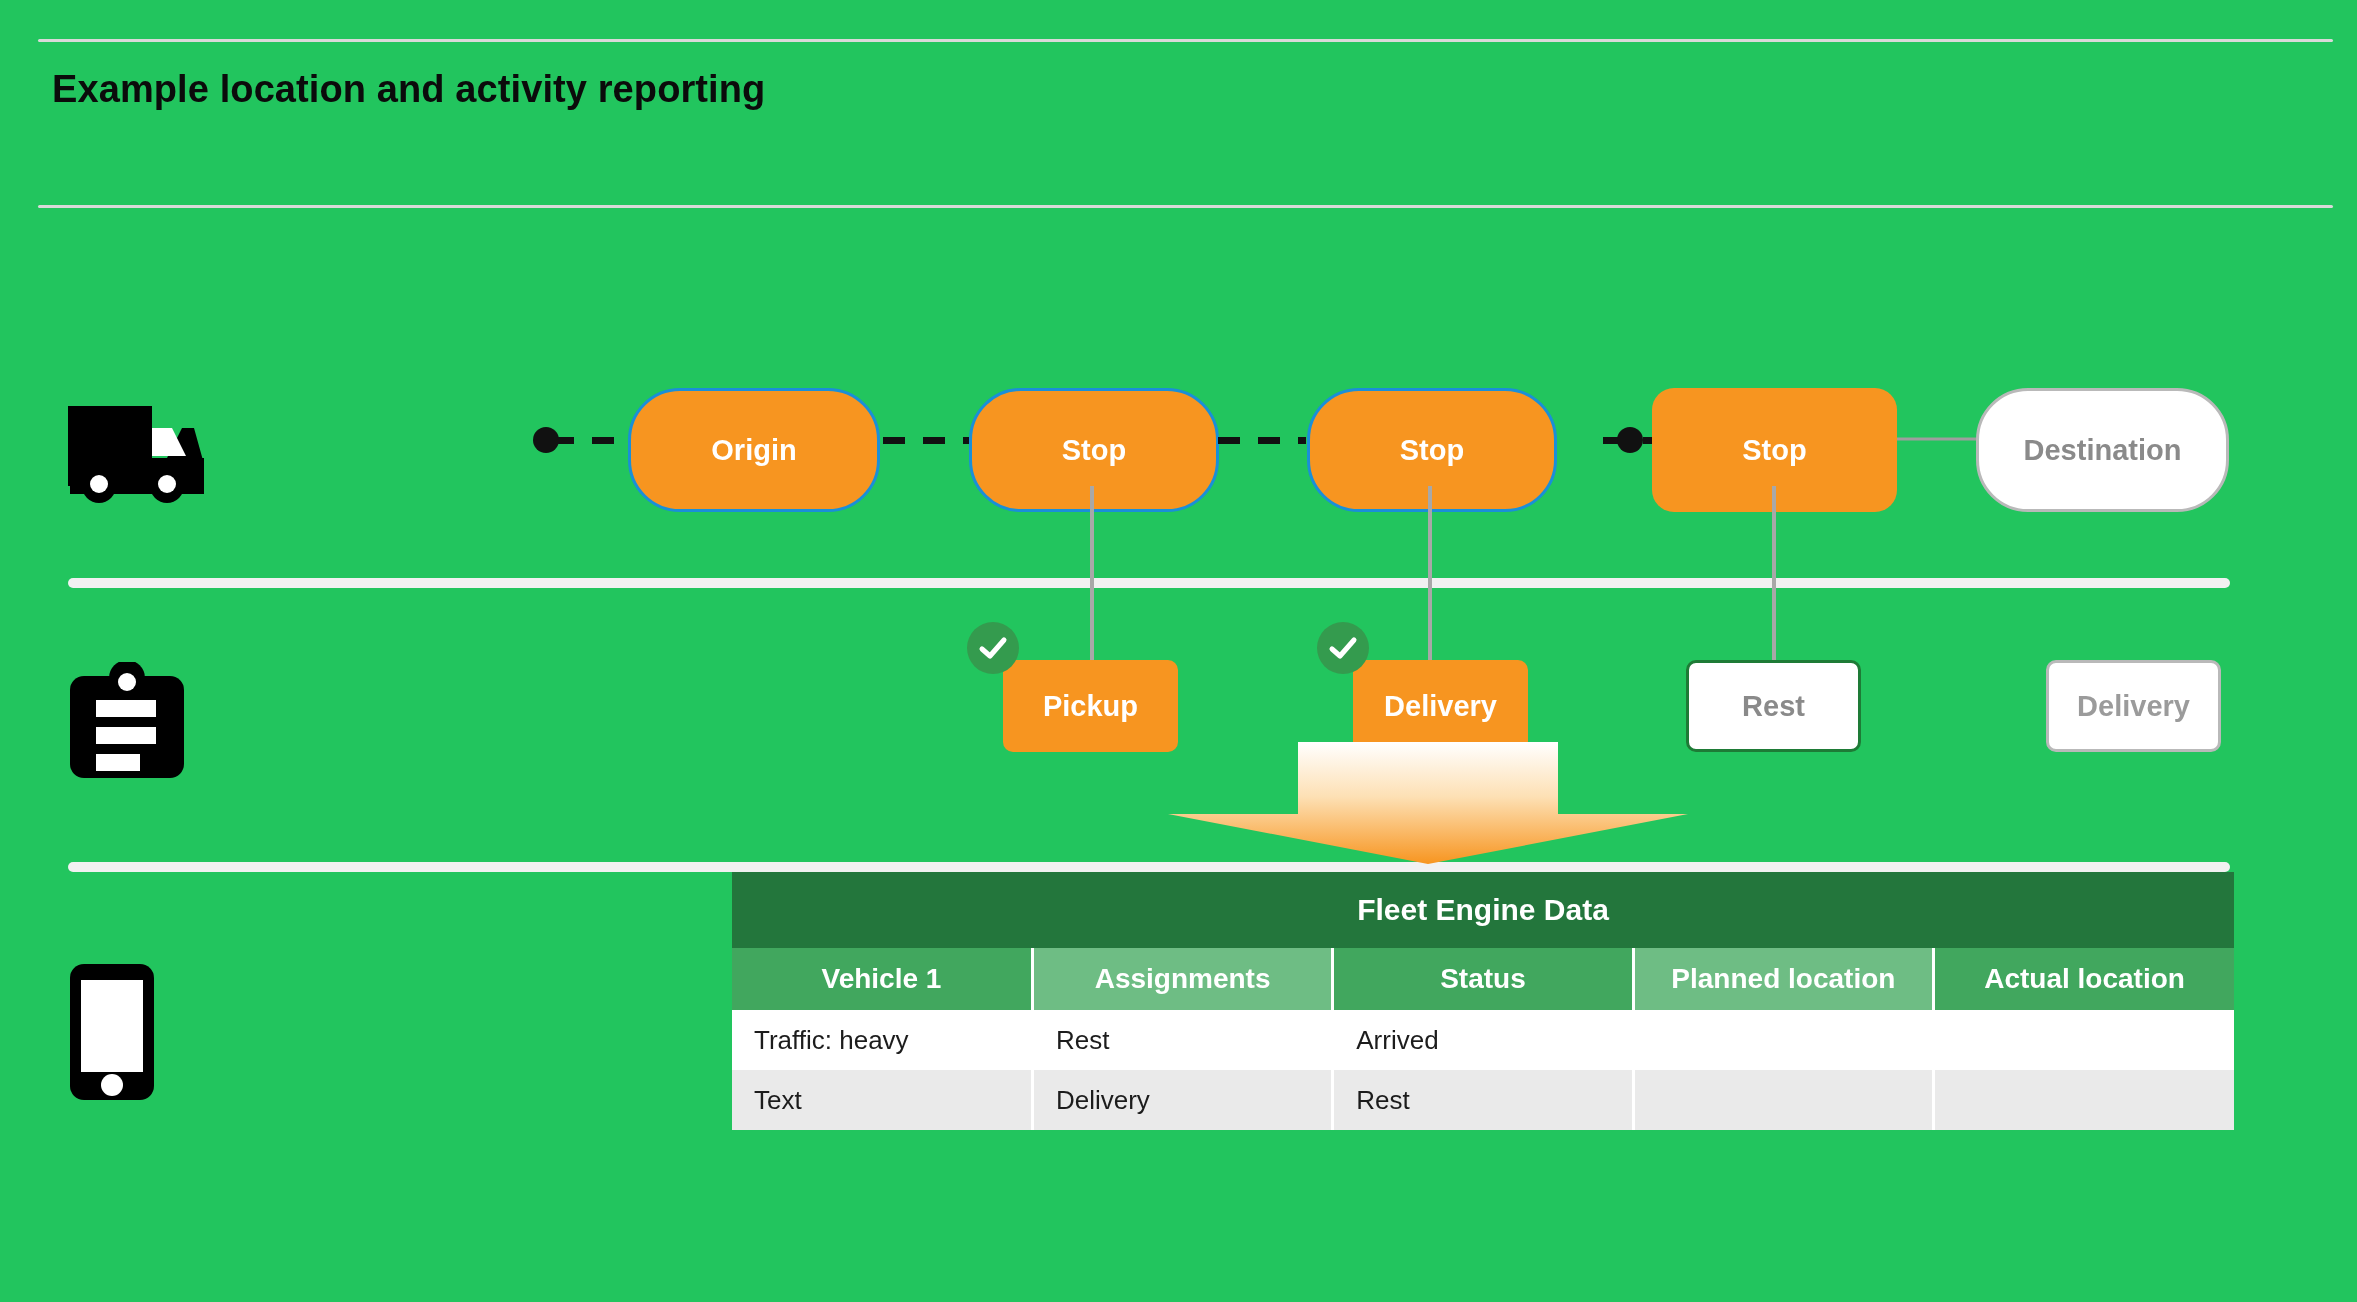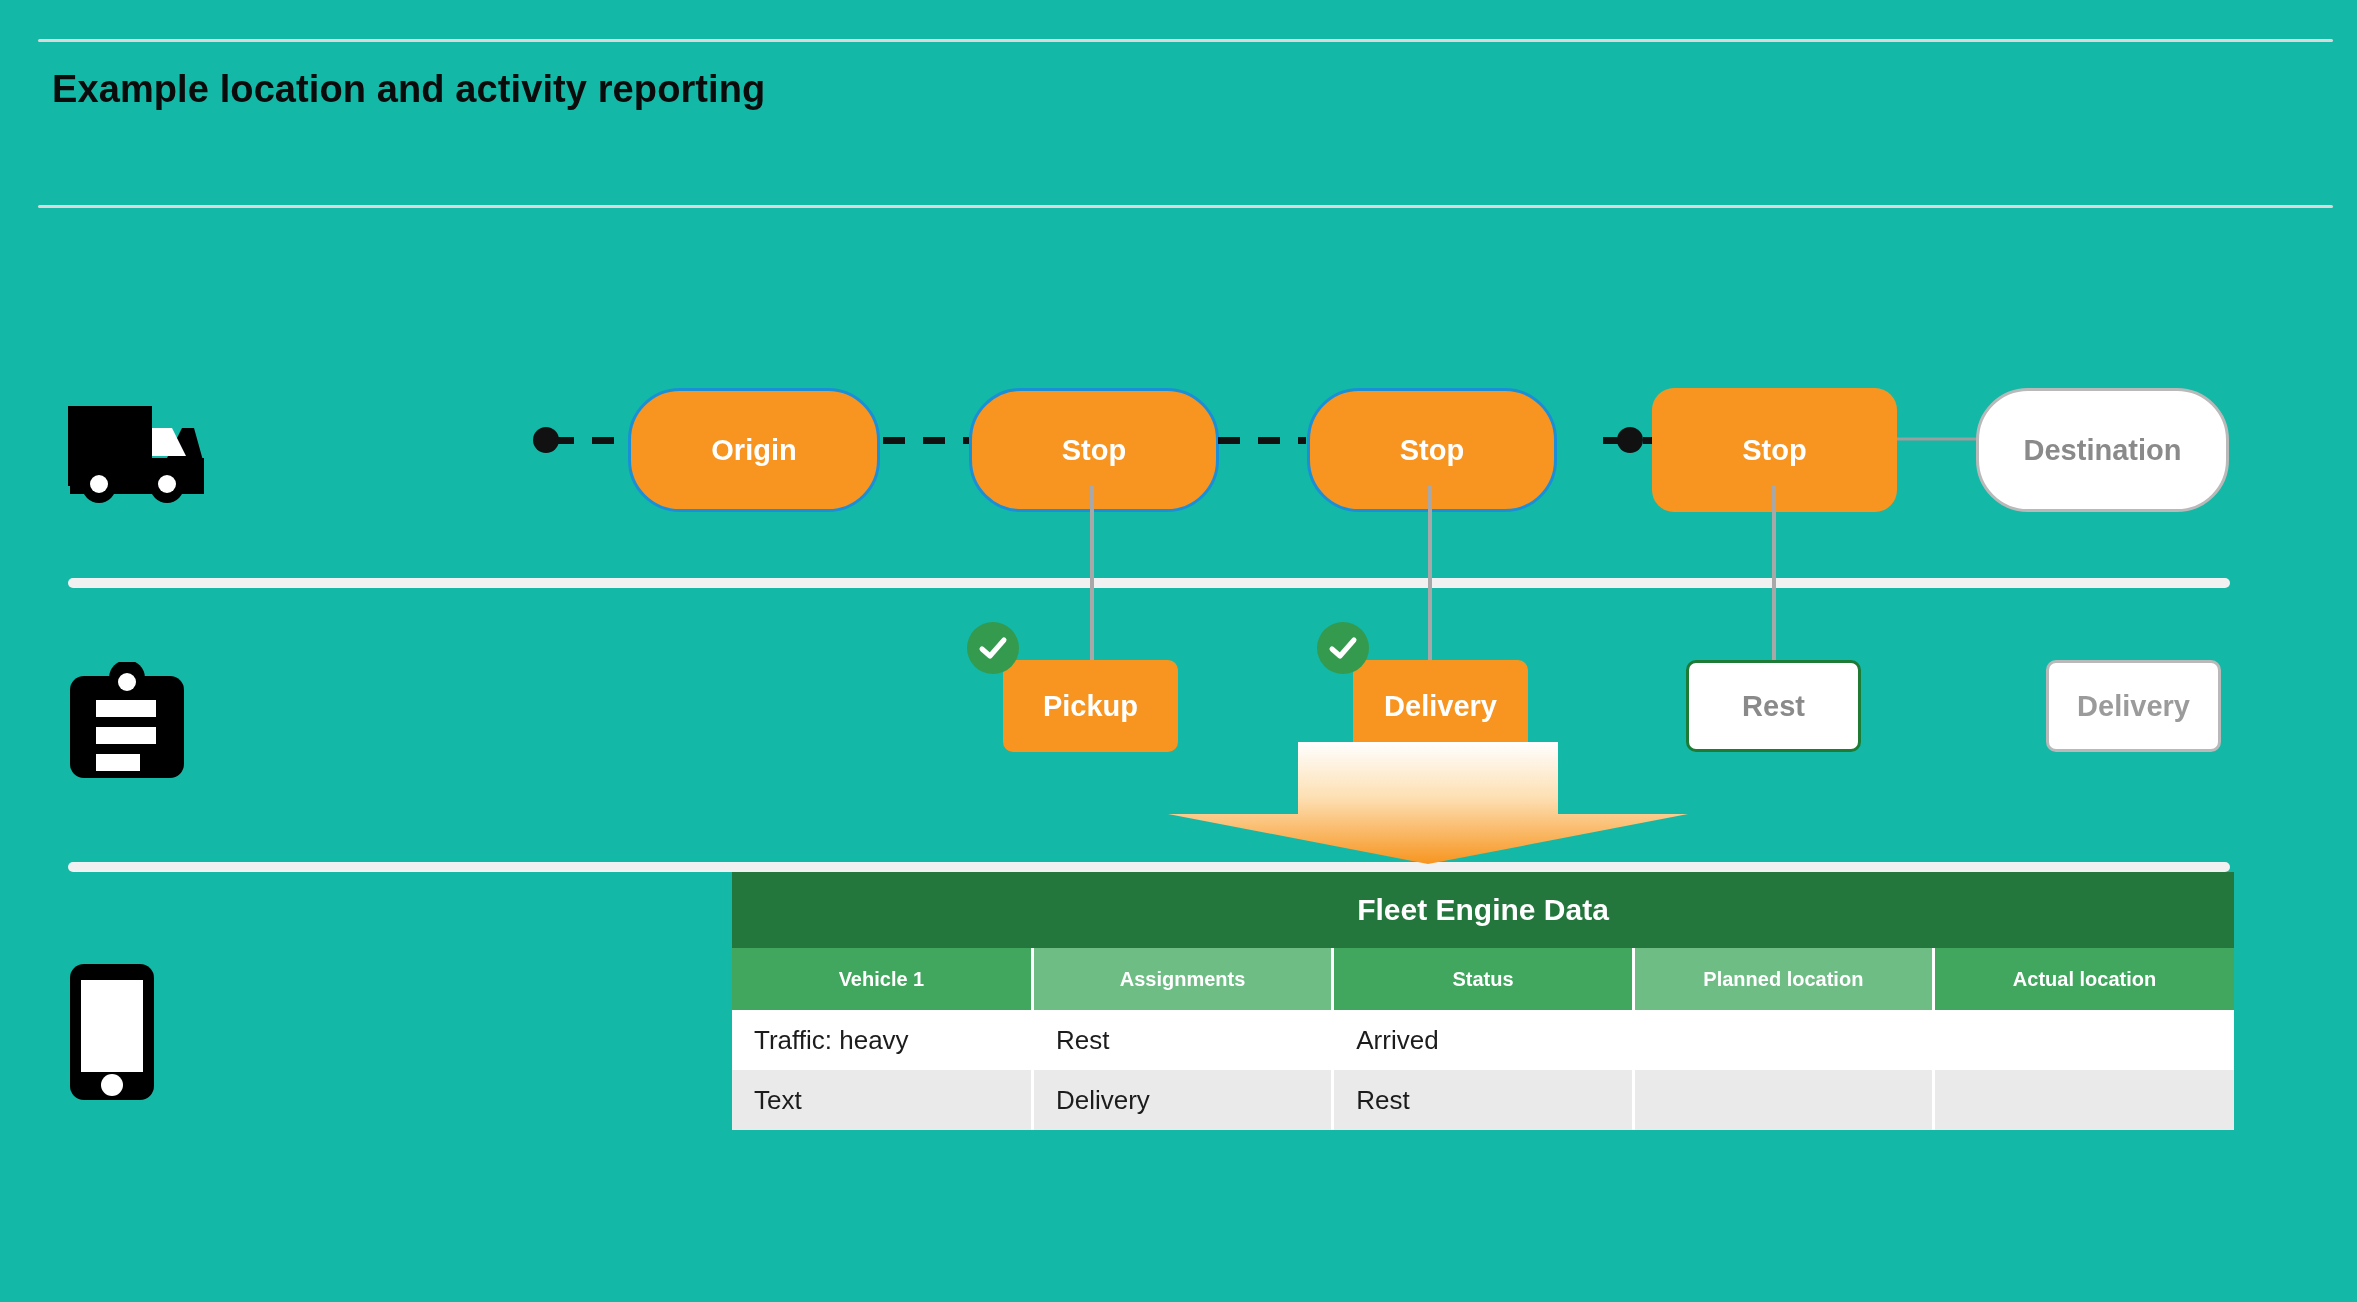--- a/index.html
+++ b/index.html
@@ -8,21 +8,21 @@
     background: #ffffff;
   }
   body {
     font-family: "Liberation Sans", sans-serif;
     -webkit-font-smoothing: antialiased;
   }
   #page {
     position: relative;
     width: 2357px;
     height: 1302px;
-    background: #14b8a6;
+    background: #22c55e;
     overflow: hidden;
   }
 
   
   .rule {
     position: absolute;
     height: 3px;
     background: #d9d9d9;
     border-radius: 2px;
   }
@@ -182,21 +182,21 @@
     background: #23763c;
     color: #ffffff;
     font-size: 30px;
     font-weight: 700;
     text-align: center;
     height: 62px;
     padding: 7px;
   }
   #fleet-table thead.cols th {
     color: #ffffff;
-    font-size: 20px;
+    font-size: 28px;
     font-weight: 700;
     text-align: center;
     height: 62px;
     padding: 0;
     border-left: 3px solid #ffffff;
     border-right: 3px solid #ffffff;
   }
   #fleet-table thead.cols th.dark  { background: #41a75e; }
   #fleet-table thead.cols th.light { background: #6ebd84; }
   #fleet-table thead.cols th:first-child { border-left: none; }

